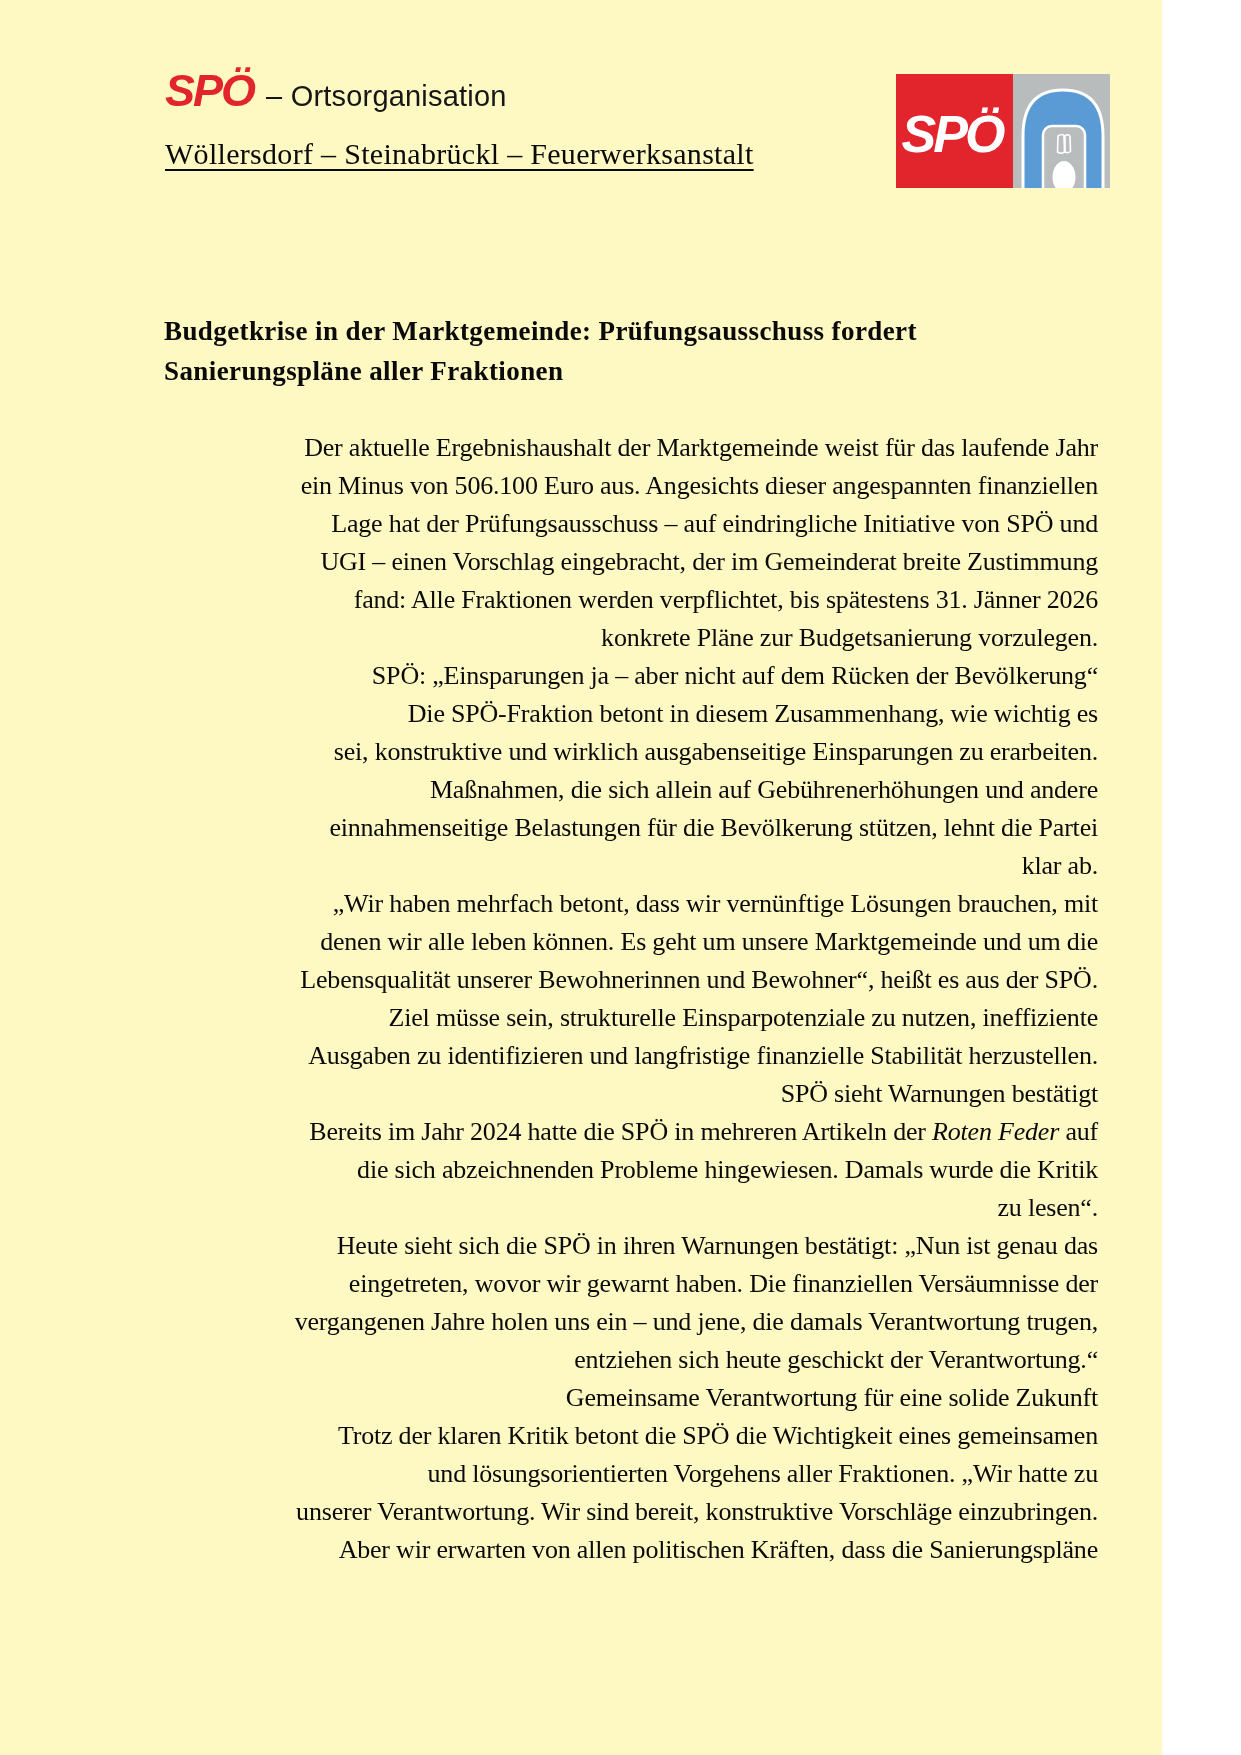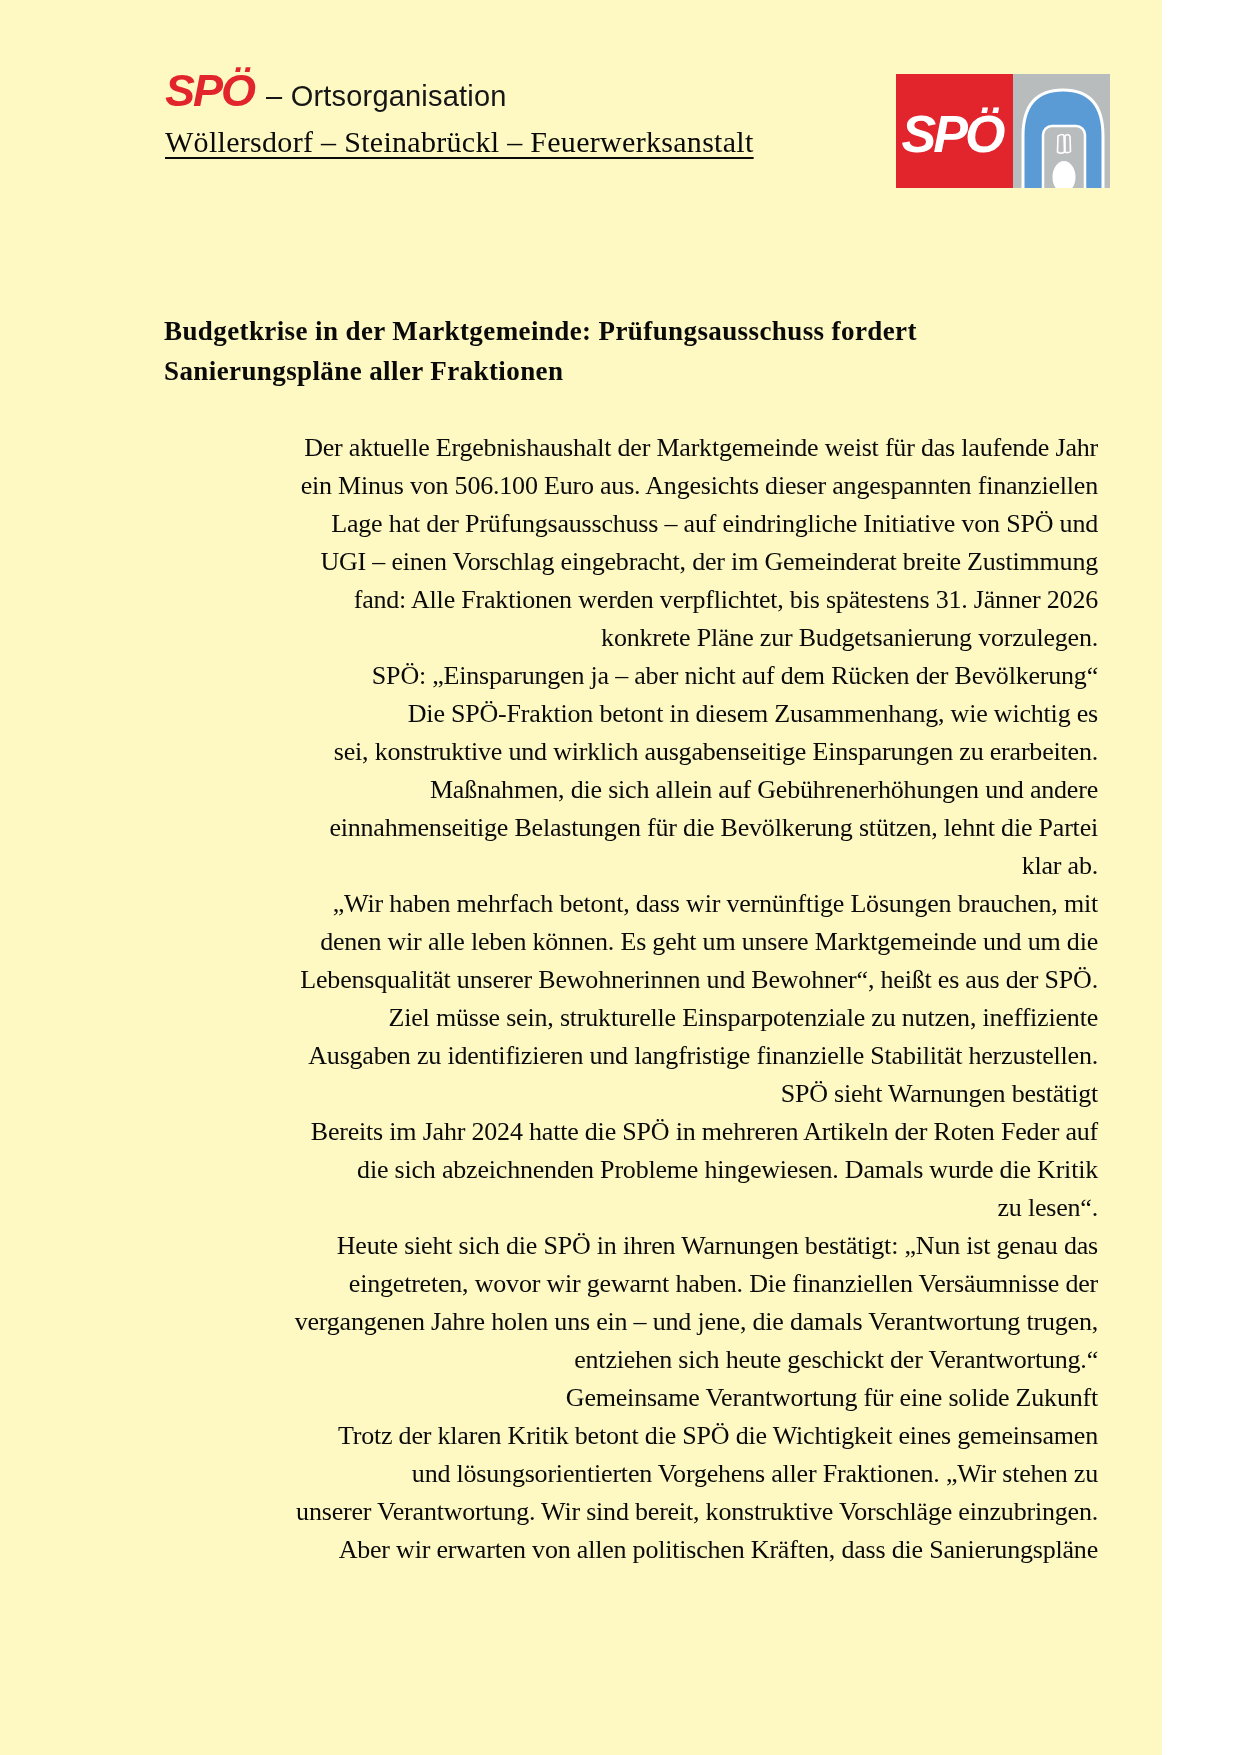--- a/index.html
+++ b/index.html
@@ -24,21 +24,21 @@
   .brand{
     color:var(--spoe-red);
     font-style:italic;font-weight:bold;
     font-size:45px;letter-spacing:-2px;
   }
   .brand-suffix{
     font-size:29px;color:#161616;margin-left:12px;font-weight:400;
     letter-spacing:0.2px;
   }
   .subtitle{
-    margin-top:12px;
+    margin-top:24px;
     font-size:30px;
     text-decoration:underline;
     text-underline-offset:5px;
     text-decoration-thickness:2px;
     letter-spacing:0.3px;
     white-space:nowrap;
   }
 
   
   .logo{position:absolute;left:896px;top:74px;width:214px;height:114px;display:flex;}
@@ -59,21 +59,21 @@
   .arch-oval{fill:#ffffff;}
 
   
   main{position:absolute;left:148px;top:295px;width:950px;}
   .title{
     font-weight:bold;font-size:27px;line-height:40px;letter-spacing:0.4px;
   }
   .body-lines{margin-top:38px;font-size:26px;line-height:38px;letter-spacing:-0.2px;text-align:right;}
   .line{white-space:nowrap;}
   .line span.b{font-weight:normal;}
-  .line span.i{}
+  .line span.i{font-style:italic;}
 </style>
 </head>
 <body>
 
 <div class="page">
 
   <header>
     <div class="head-left">
       <div class="brand-line">
         <span class="brand">SPÖ</span>
@@ -124,19 +124,19 @@
         <div class="line"><span class="b">SPÖ sieht Warnungen bestätigt</span></div>
         <div class="line"><span>Bereits im Jahr 2024 hatte die SPÖ in mehreren Artikeln der </span><span class="i">Roten Feder</span><span> auf</span></div>
         <div class="line"><span>die sich abzeichnenden Probleme hingewiesen. Damals wurde die Kritik</span></div>
         <div class="line"><span>zu lesen“.</span></div>
         <div class="line"><span>Heute sieht sich die SPÖ in ihren Warnungen bestätigt: „Nun ist genau das</span></div>
         <div class="line"><span>eingetreten, wovor wir gewarnt haben. Die finanziellen Versäumnisse der</span></div>
         <div class="line"><span>vergangenen Jahre holen uns ein – und jene, die damals Verantwortung trugen,</span></div>
         <div class="line"><span>entziehen sich heute geschickt der Verantwortung.“</span></div>
         <div class="line"><span class="b">Gemeinsame Verantwortung für eine solide Zukunft</span></div>
         <div class="line"><span>Trotz der klaren Kritik betont die SPÖ die Wichtigkeit eines </span><span class="b">gemeinsamen</span></div>
-        <div class="line"><span class="b">und lösungsorientierten Vorgehens aller Fraktionen</span><span>. „Wir stehen zu</span></div>
+        <div class="line"><span class="b">und lösungsorientierten Vorgehens aller Fraktionen</span><span>. „Wir hatte zu</span></div>
         <div class="line"><span>unserer Verantwortung. Wir sind bereit, konstruktive Vorschläge einzubringen.</span></div>
         <div class="line"><span>Aber wir erwarten von allen politischen Kräften, dass die Sanierungspläne</span></div>
       </div>
   </main>
 
 </div>
 
 </body></html>

